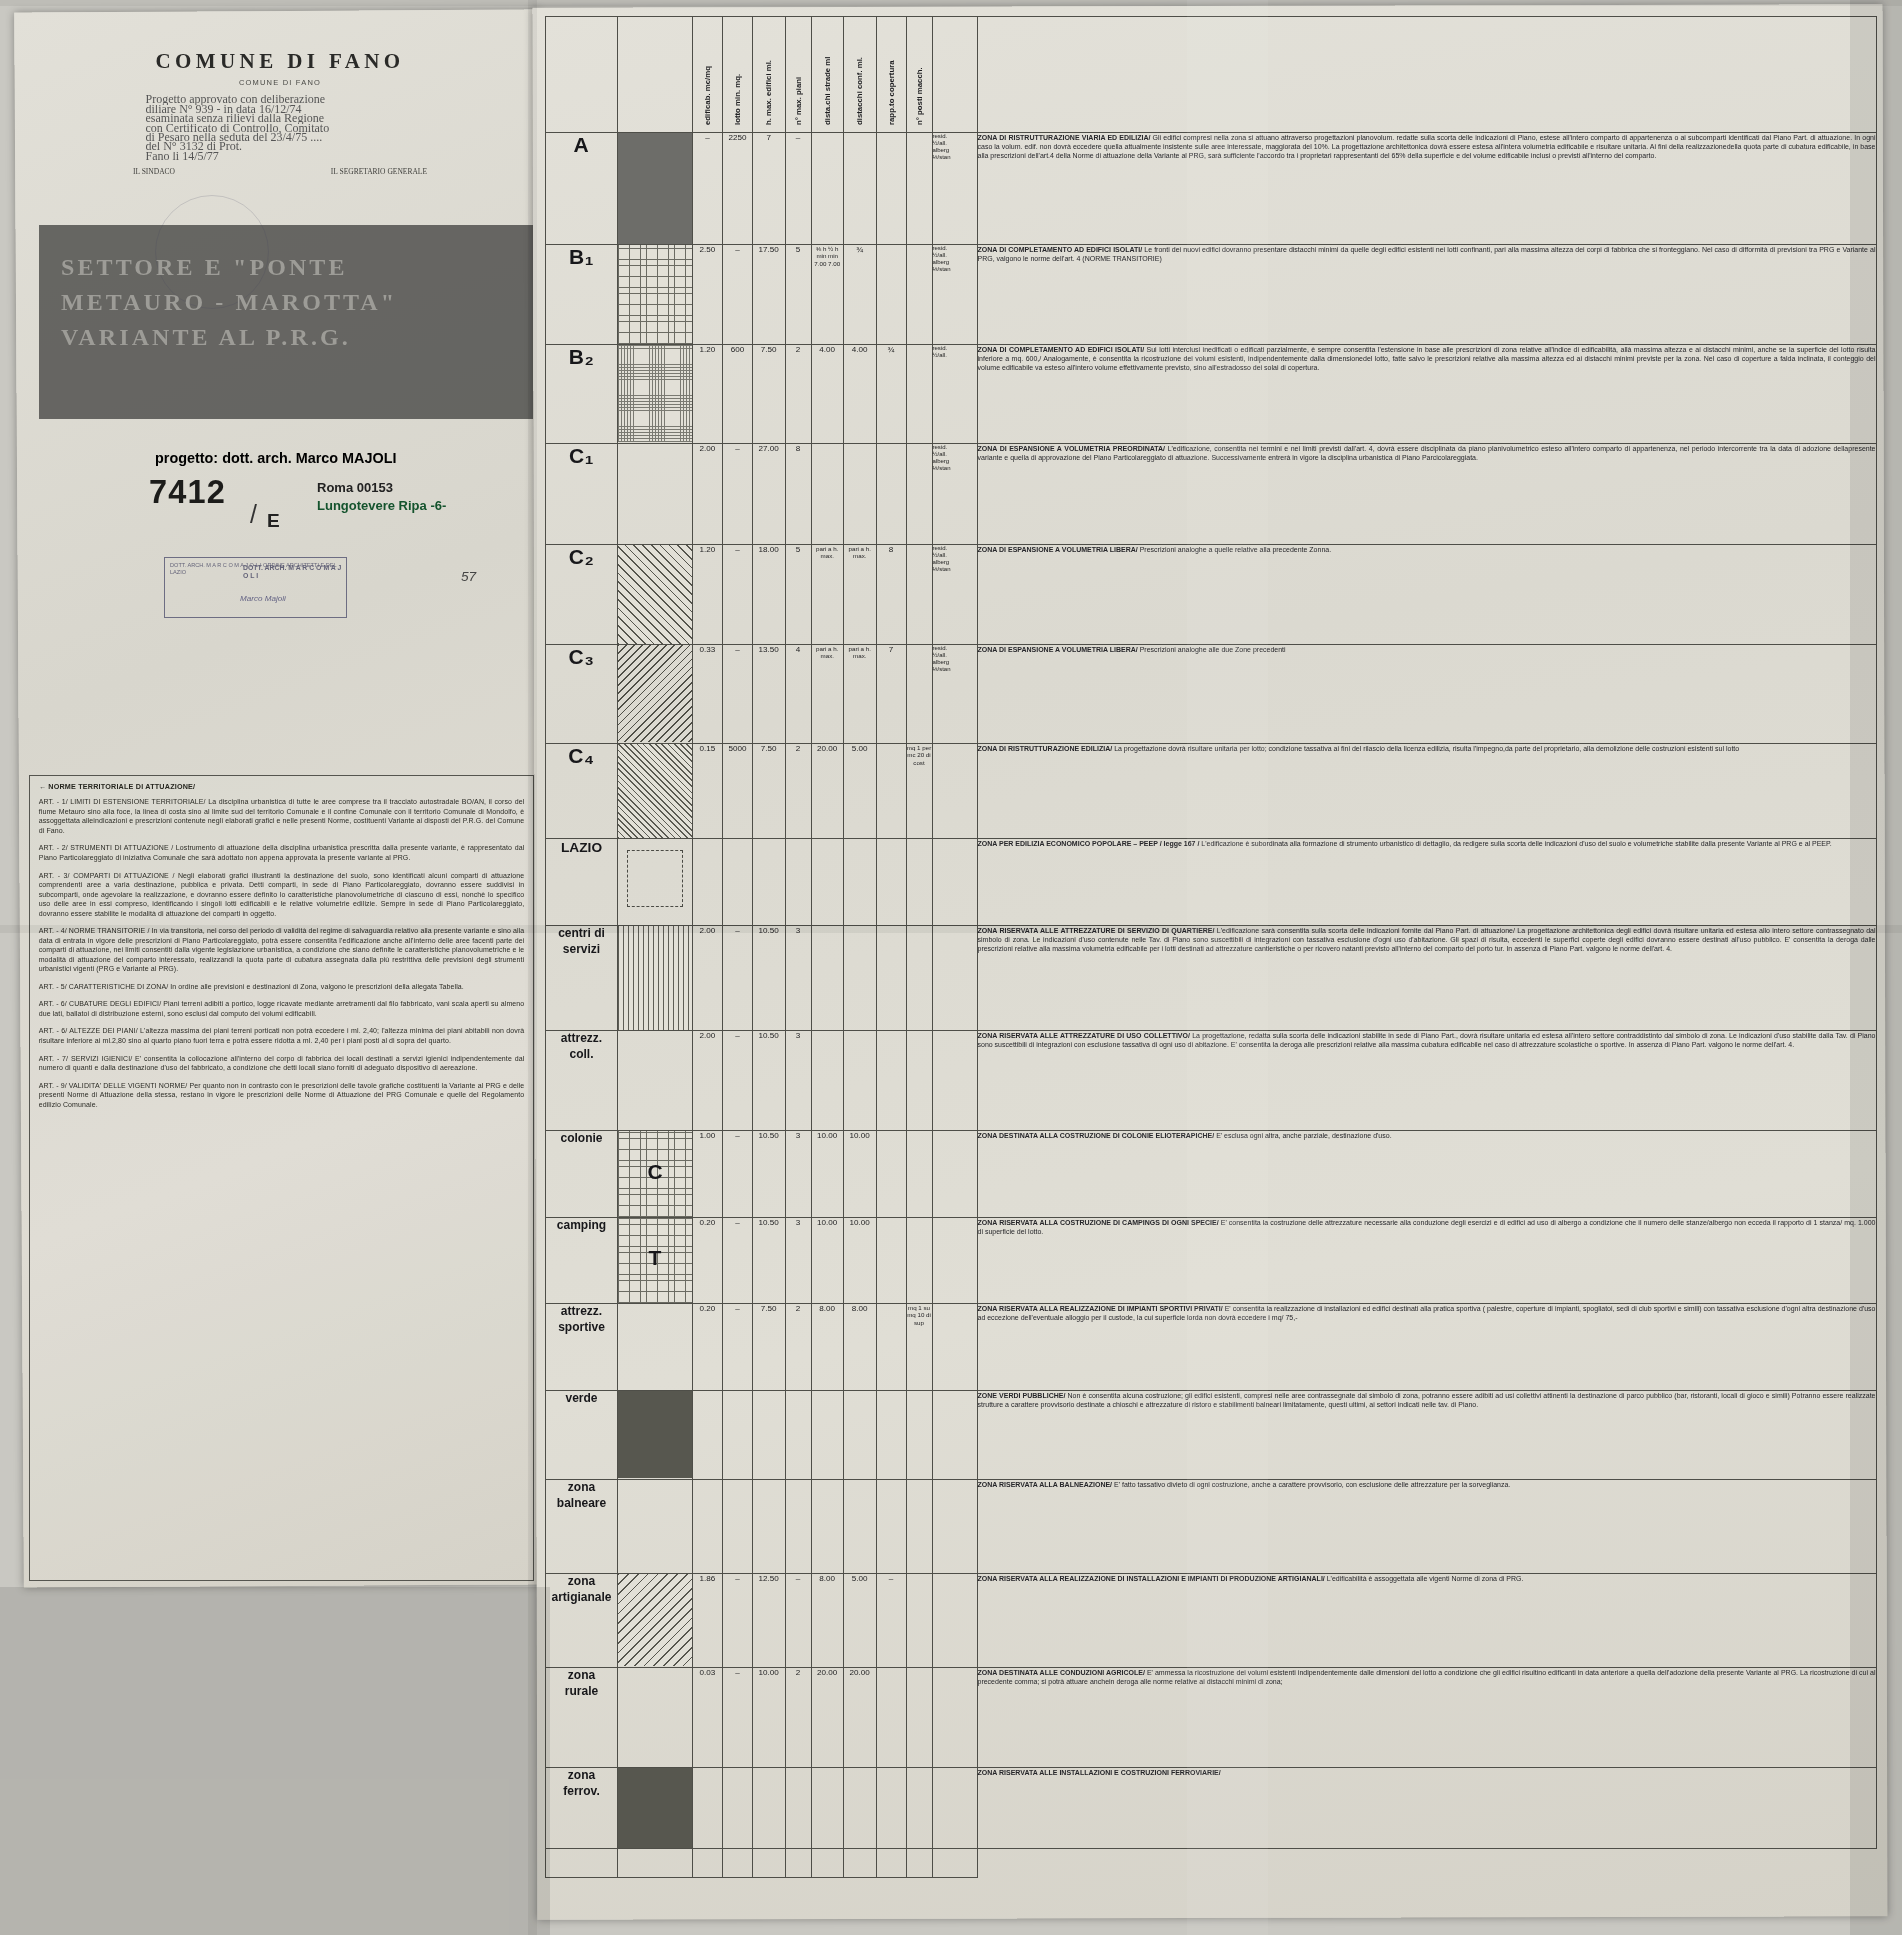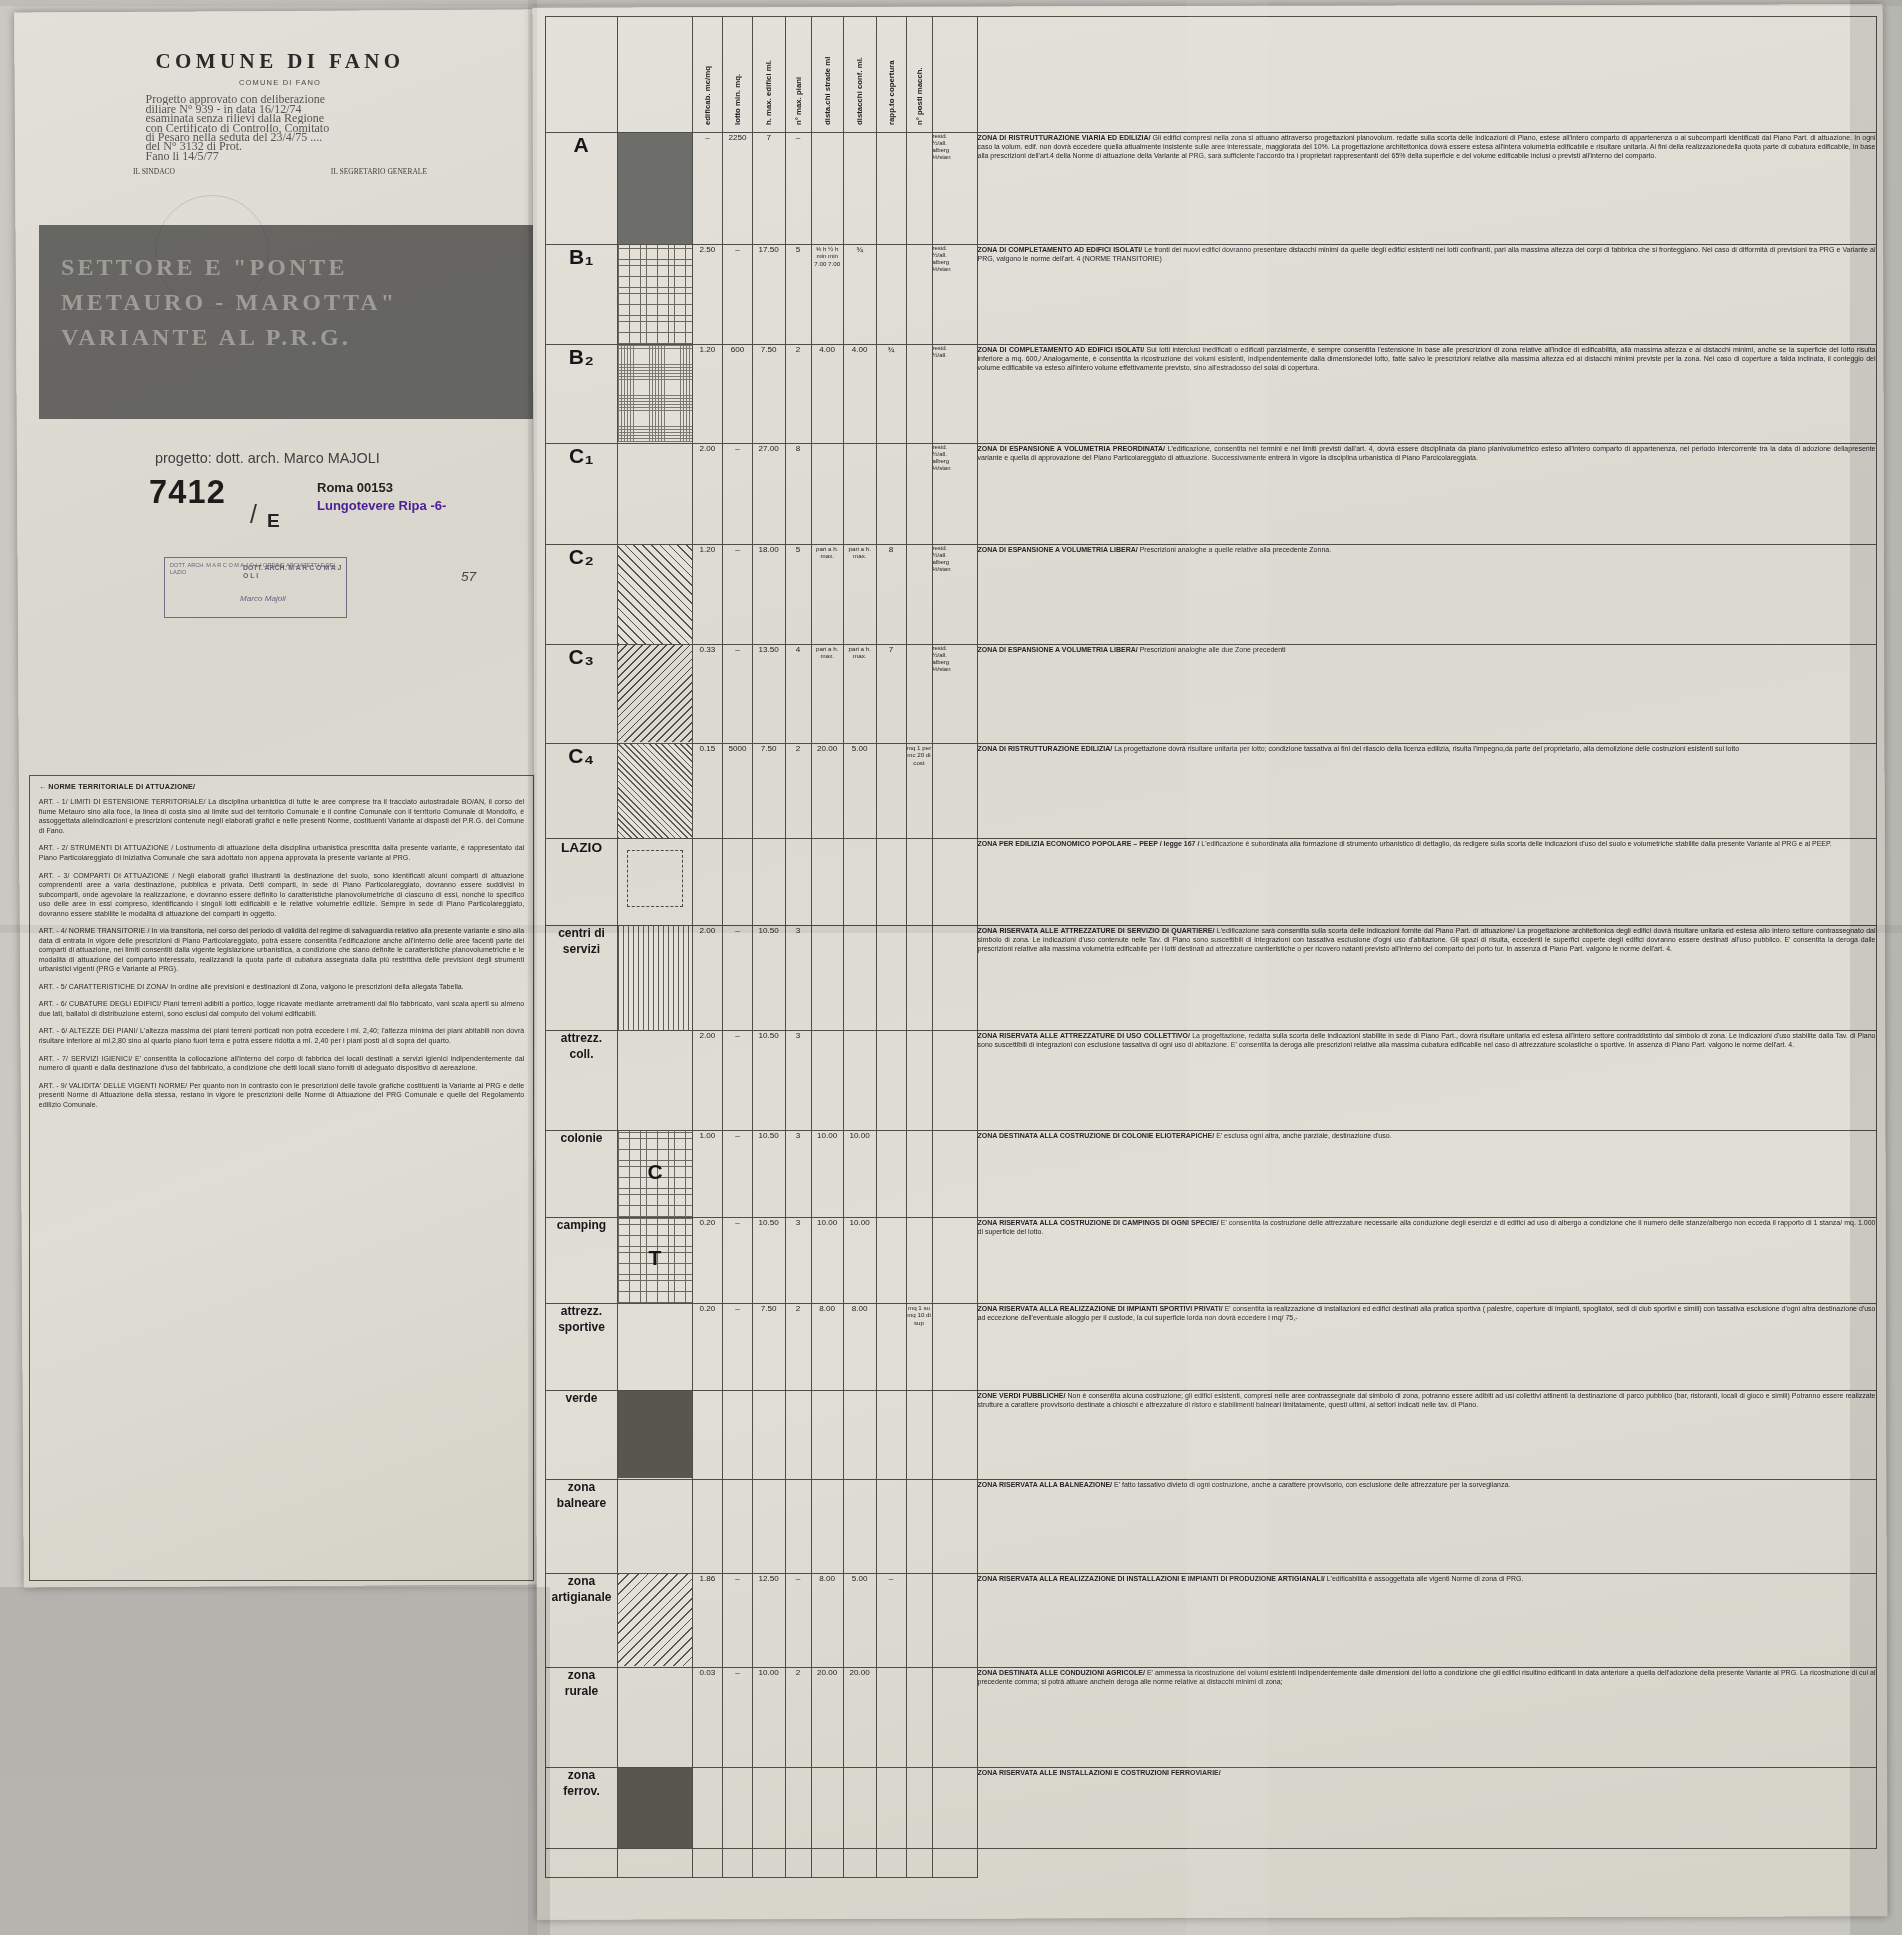--- a/index.html
+++ b/index.html
@@ -45,28 +45,28 @@
   .bandtext{
     position:absolute;left:31px;top:231px;width:475px;
     font-family:"Liberation Serif", serif;font-weight:bold;
     font-size:24px;letter-spacing:3.1px;line-height:35px;color:#9d9c97;
   }
   .bandtext span{display:block;white-space:nowrap;}
   .circle-stamp{
     position:absolute;left:125px;top:176px;width:112px;height:112px;border-radius:50%;
     border:1.9px solid rgba(60,60,90,.35);opacity:.5;
   }
-  .progetto{position:absolute;left:125px;top:431px;font-size:14.4px;font-weight:normal;color:#404040;
+  .progetto{position:absolute;left:125px;top:431px;font-size:14.4px;font-weight:bold;color:#000000;
     font-family:"Liberation Sans",sans-serif;}
   .bignum{position:absolute;left:119px;top:455px;font-size:32.5px;font-weight:bold;color:#1c1c1a;
     font-family:"Liberation Sans",sans-serif;letter-spacing:1.2px;}
   .bigslash{position:absolute;left:220px;top:481px;font-size:25px;color:#333;}
   .bigE{position:absolute;left:237px;top:491px;font-size:19px;font-weight:bold;color:#222;}
   .addr1{position:absolute;left:287px;top:461px;font-size:13px;font-weight:bold;color:#222;}
-  .addr2{position:absolute;left:287px;top:479px;font-size:13px;font-weight:bold;color:#4c1d95;}
+  .addr2{position:absolute;left:287px;top:479px;font-size:13px;font-weight:bold;color:#14532d;}
   .boxstamp{
     position:absolute;left:134px;top:538px;width:181px;height:59px;border:1.2px solid #4a4a6a;
     opacity:.75;
   }
   .boxstamp .l{position:absolute;left:5px;top:3.7px;font-size:5.6px;line-height:6.9px;color:#3a3a5a;}
   .boxstamp .r{position:absolute;left:78px;top:6.2px;font-size:6.9px;line-height:8.1px;color:#3a3a5a;font-weight:bold;}
   .boxstamp .sig{position:absolute;left:75px;top:36px;font-size:8.1px;color:#3a3a6a;font-style:italic;}
   .num57{position:absolute;left:431px;top:550px;font-size:13.7px;color:#444;font-style:italic;}
   .tabella{
     position:absolute;left:0;top:631px;width:500px;text-align:center;

